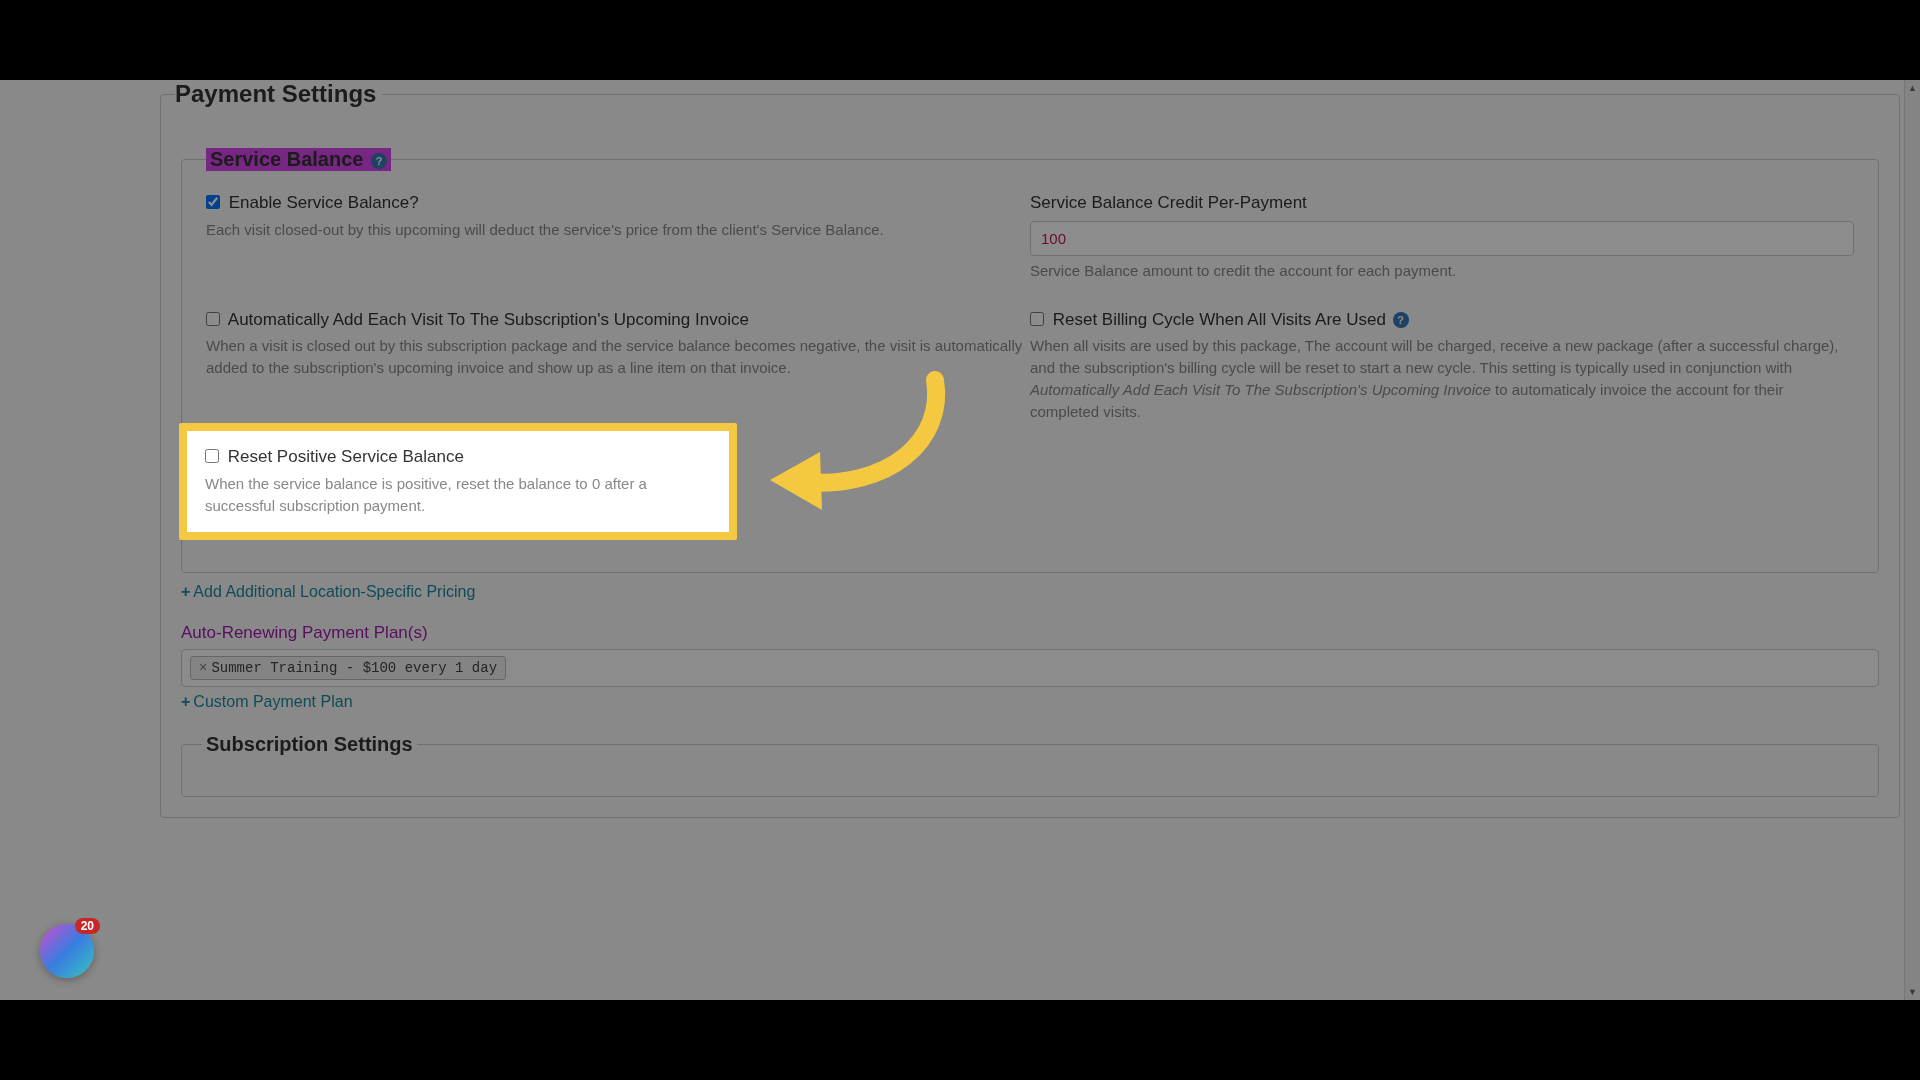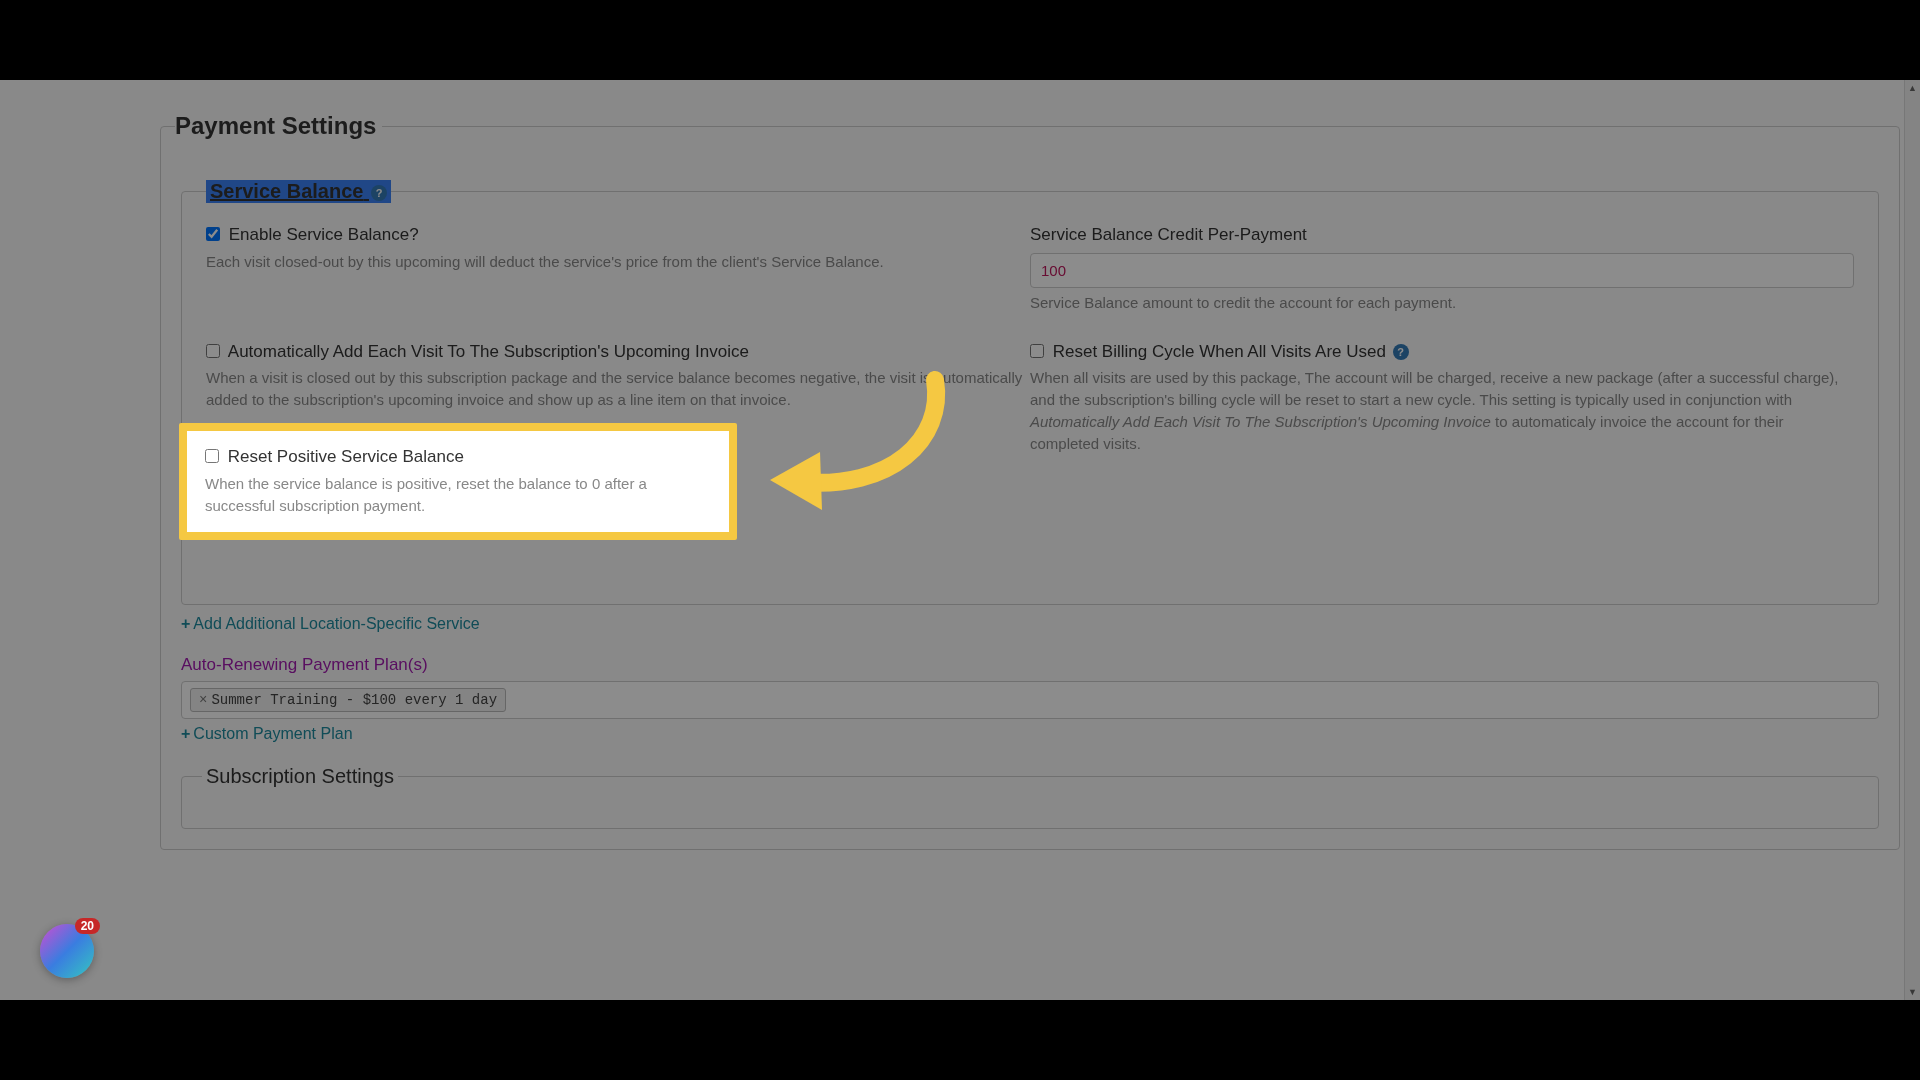--- a/index.html
+++ b/index.html
@@ -33,21 +33,21 @@
   }
 
   .content-wrap {
     position: absolute;
     left: 160px; right: 20px; top: 0; bottom: 0;
   }
 
   fieldset.outer {
     border: 1px solid #ccc;
     border-radius: 4px;
-    margin-top: 32px;
+    margin-top: 0;
     padding: 0 20px 20px 20px;
     position: relative;
   }
   fieldset.outer > legend {
     font-size: 24px;
     font-weight: 700;
     color: #333;
     padding: 0 6px 0 0;
     margin-left: -6px;
     background: #fafafa;
@@ -58,32 +58,31 @@
     border-radius: 4px;
     margin-top: 40px;
     padding: 20px 24px 28px 24px;
     position: relative;
   }
   fieldset.inner > legend {
     font-size: 20px;
     font-weight: 700;
     color: #333;
     padding: 0 4px;
-    background: #3b82f6;
-    text-decoration: underline;
+    background: #d946ef;
   }
   fieldset.sub-settings {
     border: 1px solid #ccc;
     border-radius: 4px;
     margin-top: 22px;
     padding: 20px;
   }
   fieldset.sub-settings > legend {
     font-size: 20px;
-    font-weight: 400;
+    font-weight: 700;
     color: #333;
     padding: 0 4px;
     background: #fafafa;
   }
 
   .row { display: flex; margin-bottom: 26px; }
   .col { flex: 1; min-width: 0; }
 
   .opt-label {
     font-size: 17px;
@@ -282,21 +281,21 @@
               <span>When all visits are used by this package, The account will be charged, receive a new package (after a successful charge), and the subscription's billing cycle will be reset to start a new cycle. This setting is typically used in conjunction with </span><em>Automatically Add Each Visit To The Subscription's Upcoming Invoice</em><span> to automaticaly invoice the account for their completed visits.</span>
             </div>
           </div>
         </div>
 
         <div style="height:96px"></div>
 
       </fieldset>
 
       <a class="link-action">
-        <span class="plus">+</span><span>Add Additional Location-Specific Service</span>
+        <span class="plus">+</span><span>Add Additional Location-Specific Pricing</span>
       </a>
 
       <div class="field-heading">Auto-Renewing Payment Plan(s)</div>
       <div class="tag-input">
         <span class="tag">
           <span class="x">×</span><span>Summer Training - $100 every 1 day</span>
         </span>
       </div>
       <a class="link-action" style="margin-top:6px">
         <span class="plus">+</span><span>Custom Payment Plan</span>

